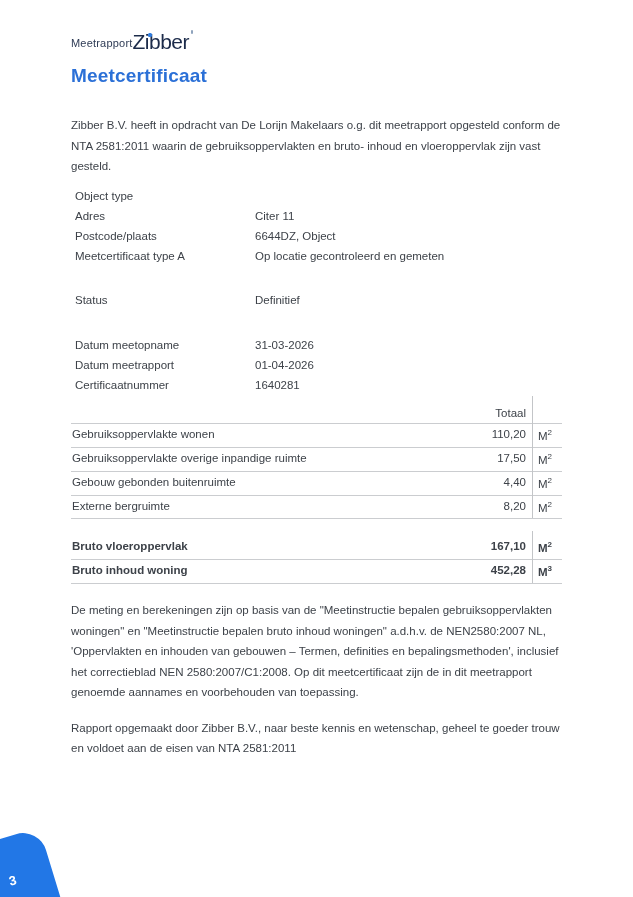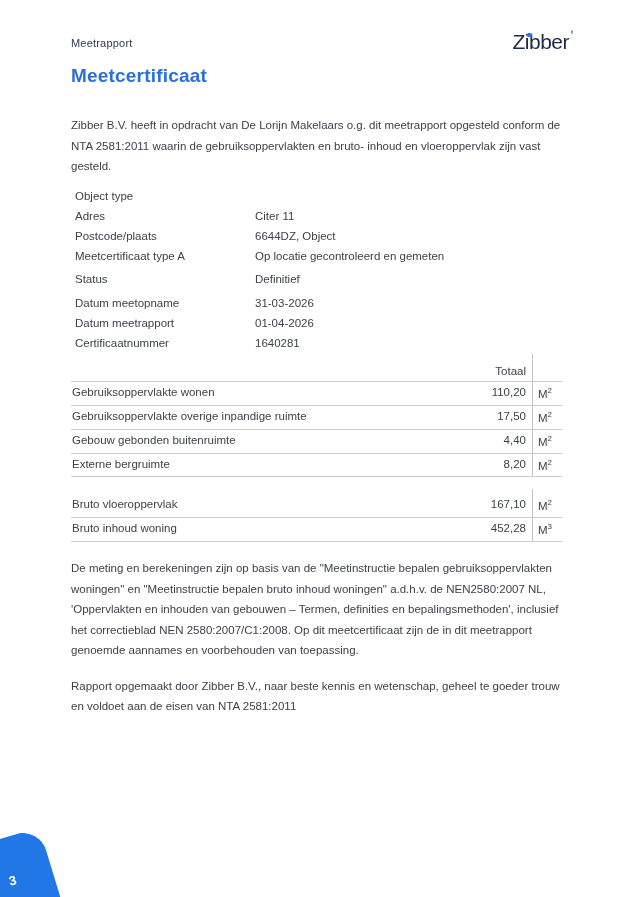--- a/index.html
+++ b/index.html
@@ -14,50 +14,50 @@
   body {
     width:633px; height:897px;
     font-family:"Liberation Sans", sans-serif;
     color:var(--text-main);
     position:relative; overflow:hidden;
   }
   .page { position:relative; width:633px; height:897px; background:#fff; }
   .content { padding:31px 64px 0 71px; }
 
   
-  .top-bar { display:flex; justify-content:space-between; align-items:flex-start; }
+  .top-bar { display:flex; align-items:flex-start; }
   .doc-type { font-size:11px; color:#2e3b55; padding-top:6px; letter-spacing:.2px; }
   .logo { position:relative; font-size:21px; font-weight:normal; color:var(--brand-navy); line-height:1; letter-spacing:-0.5px; }
   .logo .i-dot { position:absolute; left:15px; top:1.5px; width:4.5px; height:4.5px; background:#2f7ce0; border-radius:1.5px; }
   .logo .tm { position:absolute; right:-4px; top:-1px; width:2.5px; height:4px; background:#8fa3bd; border-radius:1px; }
 
   
   .page-title { margin-top:13px; font-size:19px; font-weight:bold; color:var(--accent-blue); letter-spacing:.2px; }
 
   
   .para { margin-top:28px; width:499px; font-size:11.5px; line-height:20.5px; color:var(--text-main); }
 
   
   .fields { margin-top:9px; }
-  .fields.gap { margin-top:3px; }
+  .fields.gap { margin-top:24px; }
   .f-row { display:flex; line-height:20.2px; font-size:11.5px; }
   .f-label { width:184px; padding-left:4px; }
   .f-value { flex:1; }
 
   
   .m-table { position:relative; width:491px; font-size:11.5px; }
   .m-table .vline { position:absolute; left:461px; width:1px; top:-8px; bottom:1px; background:#c3c5c8; }
   .t-row { display:flex; align-items:flex-start; border-bottom:1px solid var(--line-gray); padding:4px 0 5px; }
   .t-row.head { border-bottom:1px solid var(--line-gray); padding:3px 0 4px; }
   .t-label { flex:1; padding-left:1px; }
   .t-value { text-align:right; padding-right:6px; }
   .t-unit { width:30px; padding-left:6px; }
   .t-unit sup { font-size:8px; }
   .tbl-1 { margin-top:9px; }
-  .tbl-2 { margin-top:17px; }
+  .tbl-2 { margin-top:17px;font-weight:bold; }
   .tbl-2 .vline { top:-5px; }
 
   
   .corner-shape {
     position:absolute; left:-74px; top:844px;
     width:134px; height:124px;
     background:var(--shape-blue);
     border-radius:24px;
     transform:rotate(-17deg);
   }

